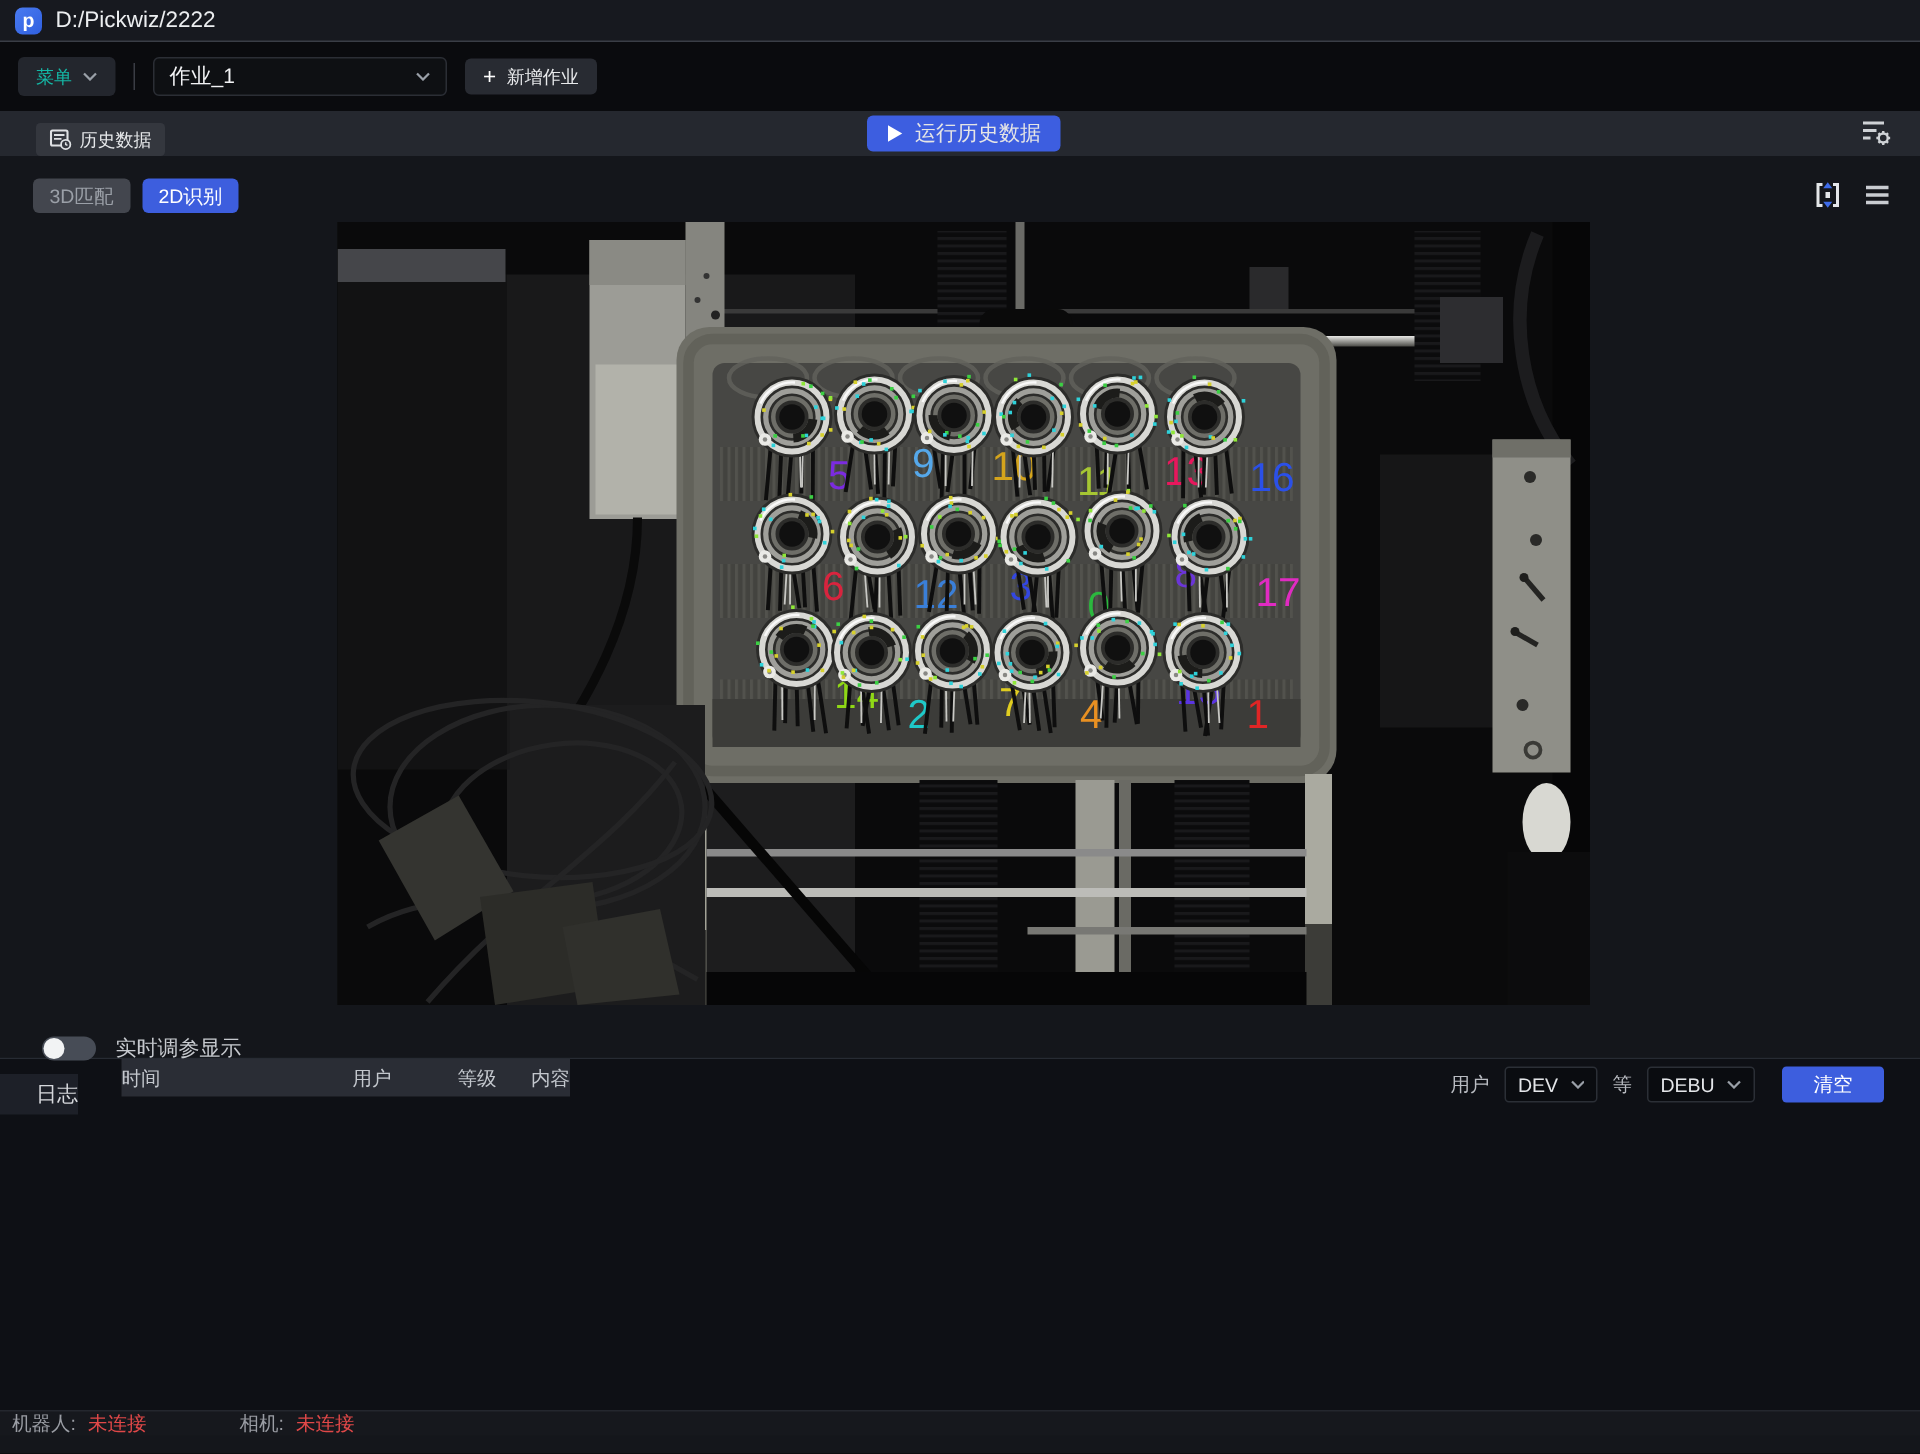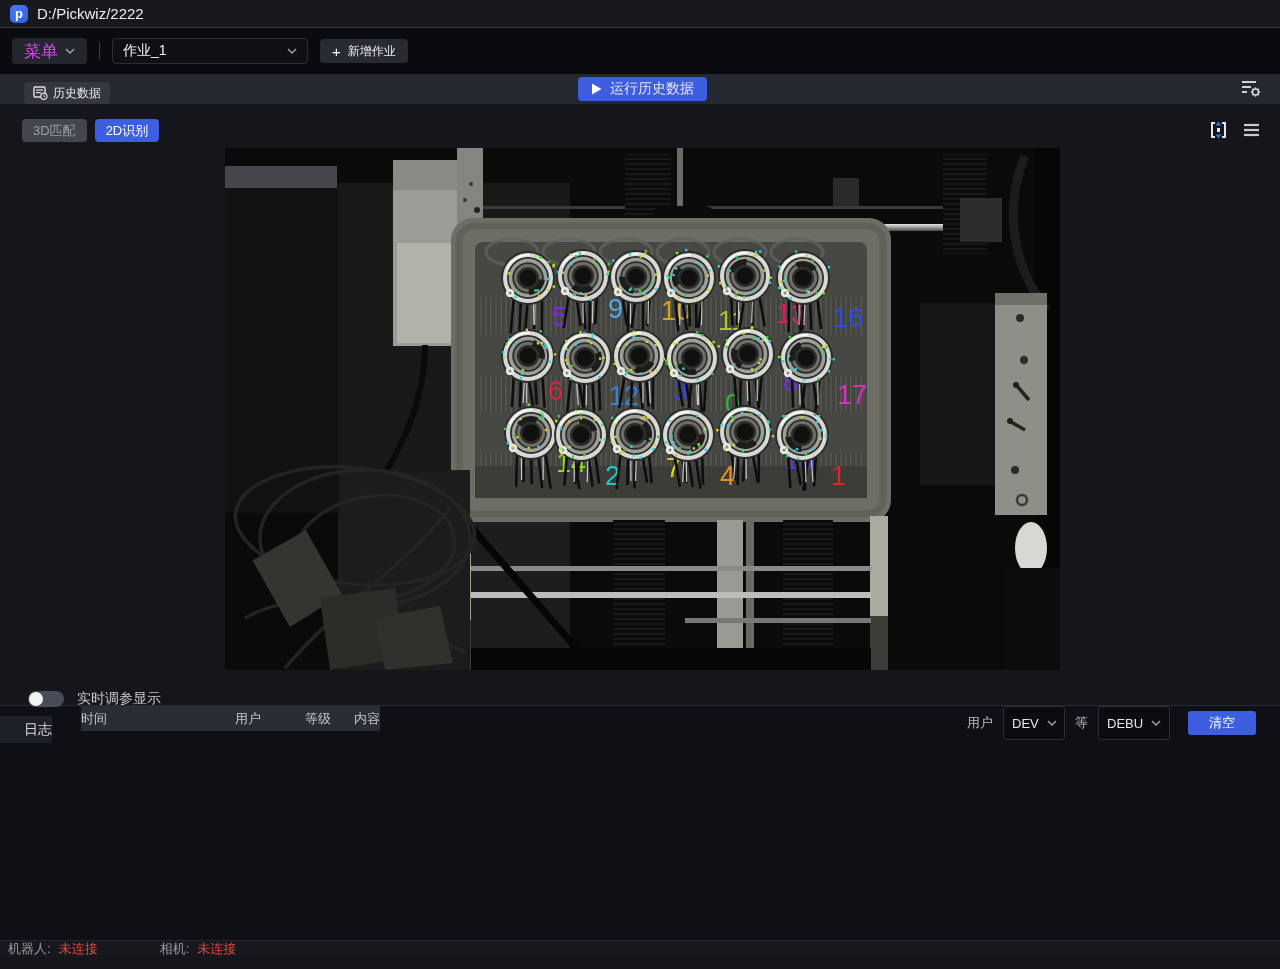--- a/index.html
+++ b/index.html
@@ -8,21 +8,21 @@
   .app { width:1280px; height:969px; display:flex; flex-direction:column; background:#14161b; }
 
   
   .titlebar { height:28px; background:#17191f; border-bottom:1px solid #3a3e46; display:flex; align-items:center; padding:0 10px; gap:9px; flex:none; }
   .logo { width:18px; height:18px; border-radius:5px; background:linear-gradient(135deg,#4a7bf0,#2f5fe0); color:#fff; font-size:13px; font-weight:bold; display:flex; align-items:center; justify-content:center; }
   .title-text { font-size:15px; color:#eceef0; }
 
   
   .menubar { height:46px; background:#0a0b0e; display:flex; align-items:center; padding:0 12px; gap:12px; flex:none; }
   .btn { display:flex; align-items:center; justify-content:center; gap:7px; cursor:default; }
-  .menu-btn { height:26px; padding:0 12px; background:#23262d; border-radius:4px; font-size:17px; color:#d946ef; }
+  .menu-btn { height:26px; padding:0 12px; background:#23262d; border-radius:4px; font-size:12px; color:#14b8a6; }
   .vsep { width:1px; height:18px; background:#3a3d44; }
   .job-select { width:196px; height:26px; background:#0e1013; border:1px solid #2b2e35; border-radius:4px; display:flex; align-items:center; padding:0 10px; font-size:14px; color:#f2f3f5; }
   .job-select .chev { margin-left:auto; }
   .newjob-btn { height:24px; padding:0 12px; background:#282b32; border-radius:4px; font-size:12px; color:#e8eaec; }
   .plus { font-size:15px; color:#fff; line-height:1; }
 
   
   .toolbar { height:30px; background:#25282f; position:relative; display:flex; align-items:flex-end; padding:0 24px; flex:none; }
   .history-btn { height:22px; padding:0 9px; background:#34373e; border-radius:3px; font-size:12px; color:#e6e8ea; gap:5px; }
   .run-btn { position:absolute; left:578px; top:3px; height:24px; padding:0 13px; background:#3d5ee0; border-radius:4px; font-size:14px; color:#e5e5e5; gap:8px; }
@@ -45,21 +45,21 @@
   .logpanel { height:235px; background:#0e1015; border-top:1px solid #272b33; display:flex; flex-direction:row; flex:none;gap:29px; }
   .log-title-row { height:27px; background:#1d2028; display:flex; align-items:center; padding-left:24px; font-size:14px; color:#d6d8dc; flex:none; margin-top:10px; }
   .log-header-row { height:25px; background:#2a2d35; display:flex; align-items:center; font-size:13px; color:#c3c7cd; flex:none; }
   .log-header-row .c1 { width:154px; }
   .log-header-row .c2 { width:70px; }
   .log-header-row .c3 { width:49px; }
   .log-header-row .c4 { flex:1; }
   .log-body { flex:1; }
   .log-controls { height:34px; display:flex; align-items:center; padding:0 24px; gap:10px; flex:none; margin-bottom:12px; }
   .ctl-label { font-size:13px; color:#b9bcc2; }
-  .mini-select { height:34px; background:#0a0c10; border:1px solid #2b2f36; border-radius:3px; display:flex; align-items:center; padding:0 8px; font-size:13px; color:#e4e6e9; gap:8px; }
+  .mini-select { height:24px; background:#0a0c10; border:1px solid #2b2f36; border-radius:3px; display:flex; align-items:center; padding:0 8px; font-size:13px; color:#e4e6e9; gap:8px; }
   .sel-user { width:62px; }
   .sel-level { width:72px; }
   .clear-btn { height:24px; width:68px; margin-left:8px; background:#3d5ede; border-radius:3px; font-size:13px; color:#fff; }
   .search-wrap { margin-left:auto; width:322px; height:26px; background:#0a0c10; border-radius:4px; display:flex; align-items:center; padding:0 8px; gap:8px; }
   .search-input { flex:1; background:transparent; border:none; outline:none; color:#dfe1e5; font-size:13px; font-family:inherit; }
   .search-input::placeholder { color:#b8bbc1; }
   .match-counter { font-size:13px; color:#c9ccd2; }
   .search-sep { width:1px; height:14px; background:#33363e; }
   .nav-chev { display:flex; align-items:center; padding:0 3px; }
 

